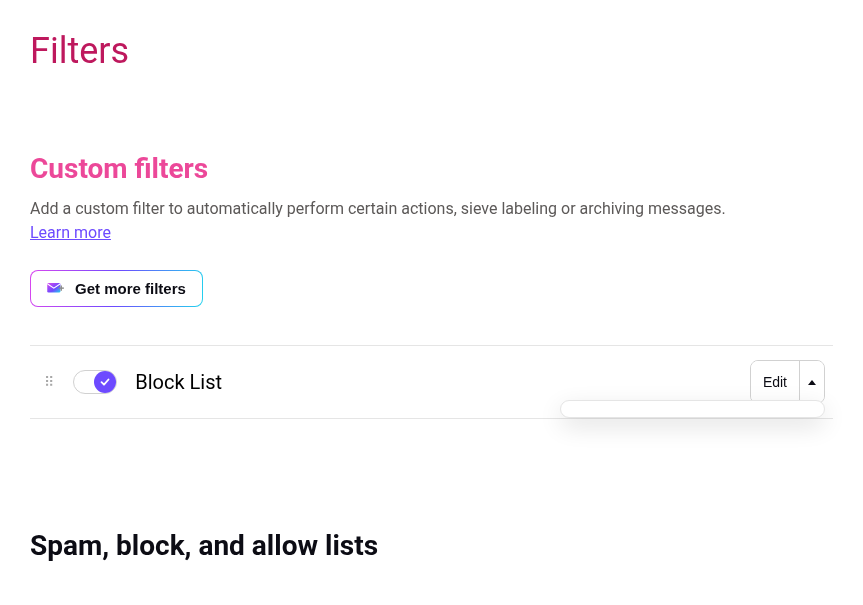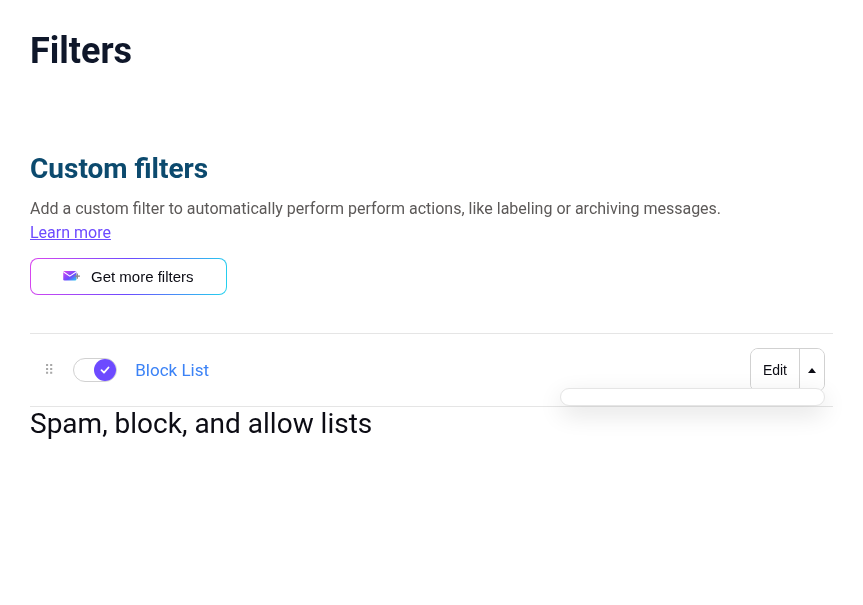--- a/index.html
+++ b/index.html
@@ -11,61 +11,62 @@
       font-family: -apple-system, BlinkMacSystemFont, "Segoe UI", Roboto, Helvetica, Arial, sans-serif;
       background: #ffffff;
       color: #0c0c14;
       width: 863px;
       height: 605px;
       padding: 30px 30px 0 30px;
       overflow: hidden;
     }
     .page-title {
       font-size: 36px;
-      font-weight: 700;
+      font-weight: 400;
       margin-bottom: 80px;
-      color: #0f172a;
+      color: #be185d;
     }
     .section-title {
       font-size: 28px;
       font-weight: 700;
       margin-bottom: 12px;
-      color: #0c4a6e;
+      color: #ec4899;
     }
     .section-desc {
       font-size: 16px;
       color: #5c5958;
       line-height: 1.5;
       margin-bottom: 2px;
       max-width: 780px;
     }
     .learn-more {
       color: #6d4aff;
       text-decoration: underline;
       font-size: 16px;
       display: inline-block;
-      margin-bottom: 16px;
+      margin-bottom: 28px;
       cursor: pointer;
     }
     .get-more-btn {
       display: inline-flex;
       align-items: center;
       gap: 10px;
-      padding: 9px 32px;
+      padding: 9px 16px;
       border-radius: 8px;
       background: #ffffff;
       font-size: 15px;
       color: #0c0c14;
       cursor: pointer;
       position: relative;
       border: 1px solid transparent;
       background-image: linear-gradient(white, white), linear-gradient(100deg, #d946ef, #6d4aff, #22d3ee);
       background-origin: border-box;
       background-clip: padding-box, border-box;
       margin-bottom: 38px;
+      font-weight: bold;
     }
     .mail-plus-icon {
       display: inline-flex;
       width: 18px;
       height: 14px;
       position: relative;
     }
     .filter-row {
       border-top: 1px solid #e5e5e5;
       border-bottom: 1px solid #e5e5e5;
@@ -108,22 +109,22 @@
       right: 0px;
       display: flex;
       align-items: center;
       justify-content: center;
     }
     .toggle-knob svg {
       width: 12px;
       height: 12px;
     }
     .filter-name {
-      font-size: 17px;
-      color: #3b82f6;
+      font-size: 20px;
+      color: #000000;
     }
     .edit-group {
       display: flex;
       align-items: stretch;
       border: 1px solid #d1d1d1;
       border-radius: 8px;
       overflow: hidden;
       background: #fff;
       height: 44px;
     }
@@ -172,33 +173,34 @@
       padding: 12px 20px;
       font-size: 15px;
       color: #0c0c14;
       cursor: pointer;
     }
     .dropdown-item.danger {
       color: #dc3545;
     }
     .section2-title {
       font-size: 28px;
-      font-weight: 400;
+      font-weight: 700;
+      margin-top: 110px;
       color: #0c0c14;
     }
   </style>
 </head>
 <body>
 
 
 
 <h1 class="page-title">Filters</h1>
 
 <h2 class="section-title">Custom filters</h2>
-<p class="section-desc">Add a custom filter to automatically perform perform actions, like labeling or archiving messages.</p>
+<p class="section-desc">Add a custom filter to automatically perform certain actions, sieve labeling or archiving messages.</p>
 <a class="learn-more">Learn more</a>
 
 <div>
   <button class="get-more-btn">
     <span class="mail-plus-icon">
       <svg viewBox="0 0 20 16" width="18" height="14">
         <defs>
           <linearGradient id="mg" x1="0%" y1="0%" x2="100%" y2="100%">
             <stop offset="0%" stop-color="#d946ef"></stop>
             <stop offset="60%" stop-color="#6d4aff"></stop>

